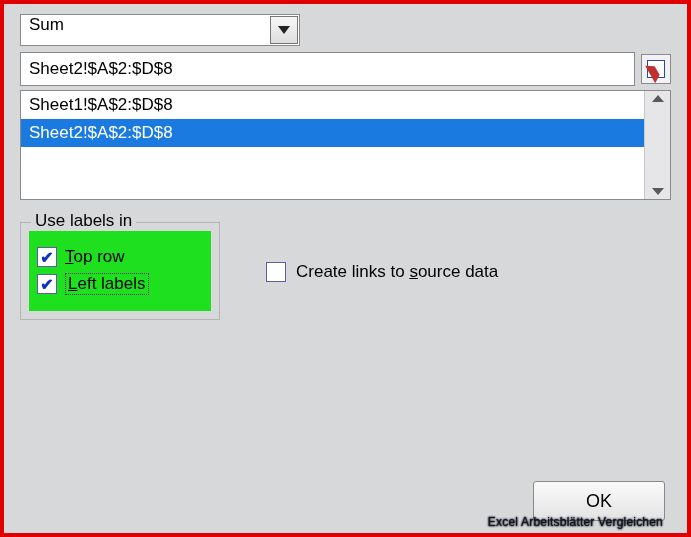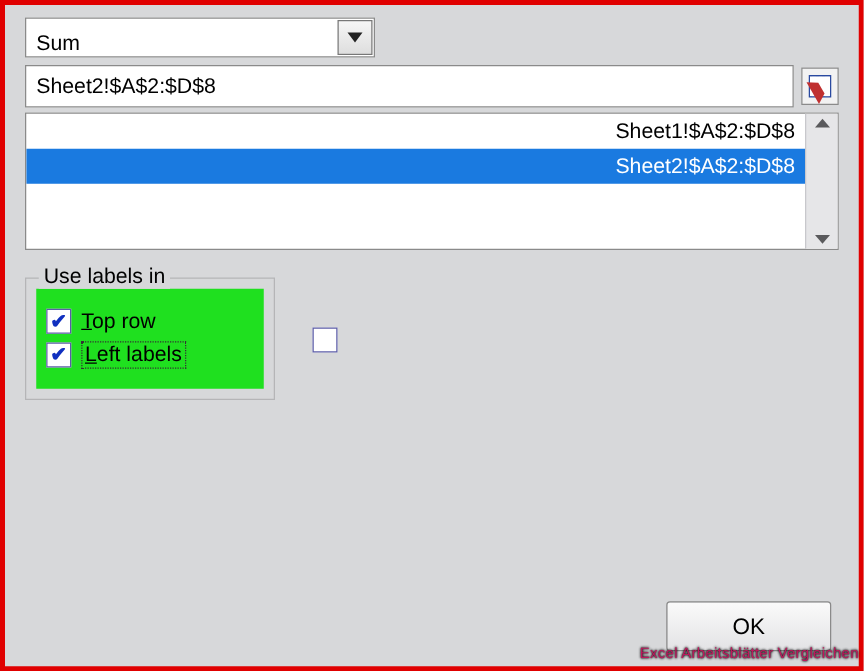--- a/index.html
+++ b/index.html
@@ -18,21 +18,21 @@
     padding: 10px 16px 12px 16px;
     position: relative;
   }
   .row { margin-bottom: 6px; }
   .func-select {
     width: 280px;
     height: 32px;
     background: #fff;
     border: 1px solid #8a8a8a;
     display: flex;
-    align-items: flex-end;
+    align-items: flex-start;
     position: relative;
   }
   .func-select .val {
     padding: 0 8px;
     flex: 1;
   }
   .dd-btn {
     width: 28px;
     height: 28px;
     border: 1px solid #777;
@@ -93,21 +93,21 @@
     border-left: 8px solid #c03030;
     transform: rotate(-30deg);
   }
   .listbox {
     margin-top: 4px;
     height: 110px;
     border: 1px solid #8a8a8a;
     background: #fff;
     display: flex;
   }
-  .list-items { flex: 1; overflow: hidden; text-align: right; }
+  .list-items { flex: 1; overflow: hidden; }
   .li {
     padding: 2px 8px;
     font-size: 17px;
     line-height: 24px;
     white-space: nowrap;
   }
   .li.sel { background: #1a7ae0; color: #fff; }
   .vscroll {
     width: 26px;
     background: #e6e6e8;
@@ -119,21 +119,21 @@
     padding: 4px 0;
   }
   .tri-up-s, .tri-down-s {
     width: 0; height: 0;
     border-left: 6px solid transparent;
     border-right: 6px solid transparent;
   }
   .tri-up-s { border-bottom: 7px solid #5a5a5c; }
   .tri-down-s { border-top: 7px solid #5a5a5c; }
 
-  .fieldset-wrap { margin-top: 22px; display: flex; align-items: flex-start; gap: 30px; }
+  .fieldset-wrap { margin-top: 22px; display: flex; align-items: flex-start; gap: 46px; }
   .fieldset {
     border: 1px solid #b5b5b7;
     padding: 16px 10px 10px 10px;
     position: relative;
     width: 200px;
   }
   .legend {
     position: absolute;
     top: -12px; left: 10px;
     background: #d7d8da;
@@ -183,24 +183,24 @@
     height: 40px;
     border: 1px solid #8a8a8a;
     border-radius: 3px;
     background: linear-gradient(#fafafa, #e3e3e5);
     font-size: 18px;
     text-align: center;
     line-height: 38px;
   }
   .watermark {
     position: absolute;
-    right: 0;
+    right: 24px;
     bottom: 4px;
     font-size: 12px;
-    color: #be185d;
+    color: #0f172a;
     text-shadow: 0 0 2px #000, 0 0 2px #000;
     letter-spacing: 0.2px;
     font-family: Arial, sans-serif;
     pointer-events: none;
   }
 </style>
 </head>
 <body>
 
 <div class="frame">
@@ -242,20 +242,21 @@
         </div>
         <div class="cb-row">
           <div class="cb">✔</div>
           <span class="dotted-focus"><span class="u">L</span><span>eft labels</span></span>
         </div>
       </div>
     </div>
 
     <div class="create-links">
       <div class="cb empty">✔</div>
+      <span><span>Create links to </span><span class="u">s</span><span>ource data</span></span>
     </div>
   </div>
 
   <div class="btn-row">
     <div class="ok-btn">OK</div>
   </div>
 
   <div class="watermark">Excel Arbeitsblätter Vergleichen</div>
 </div>
 

